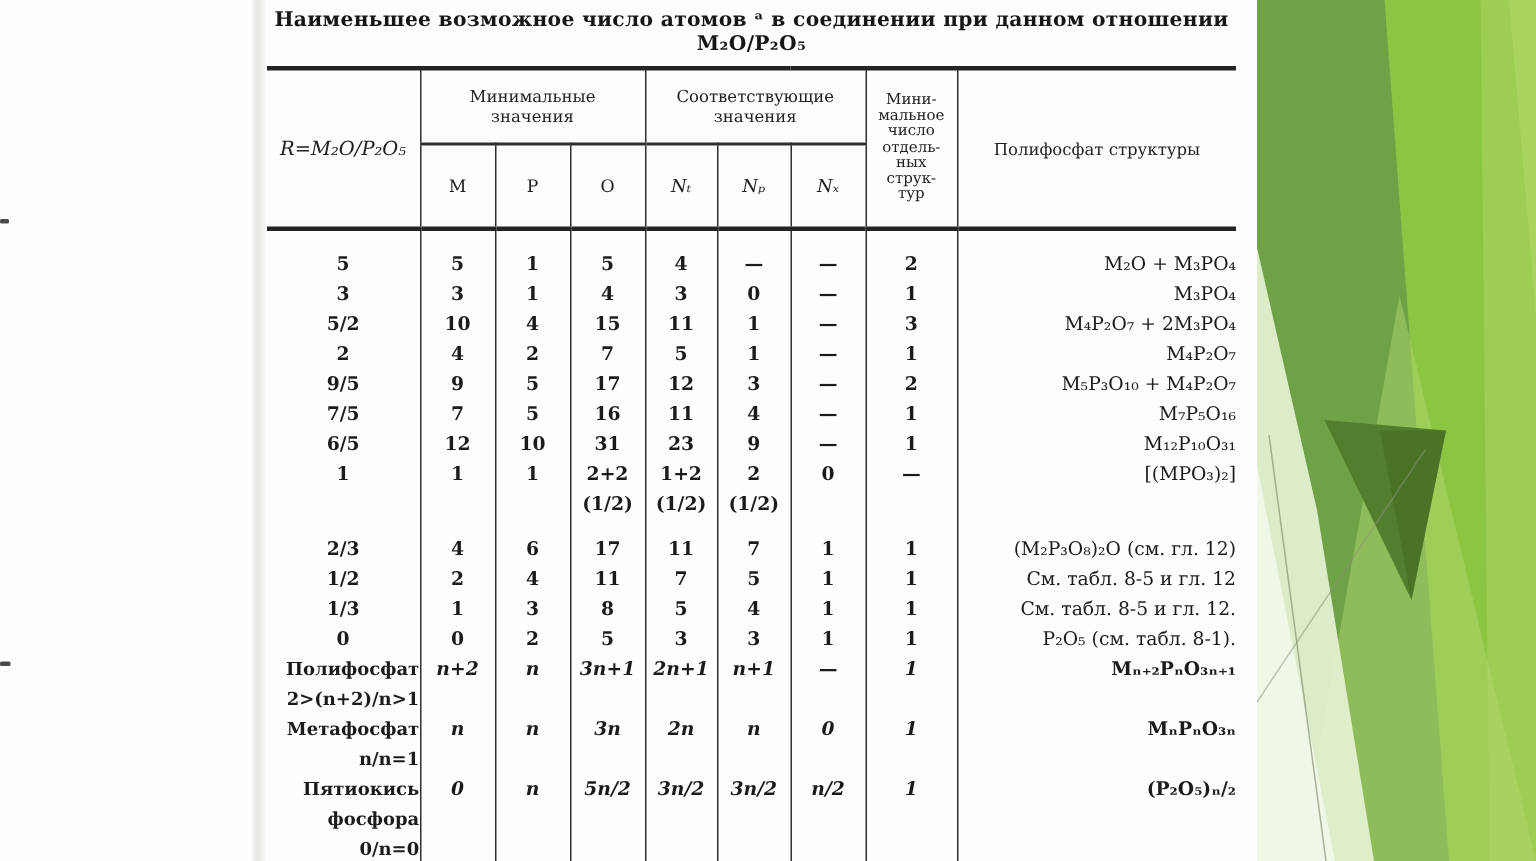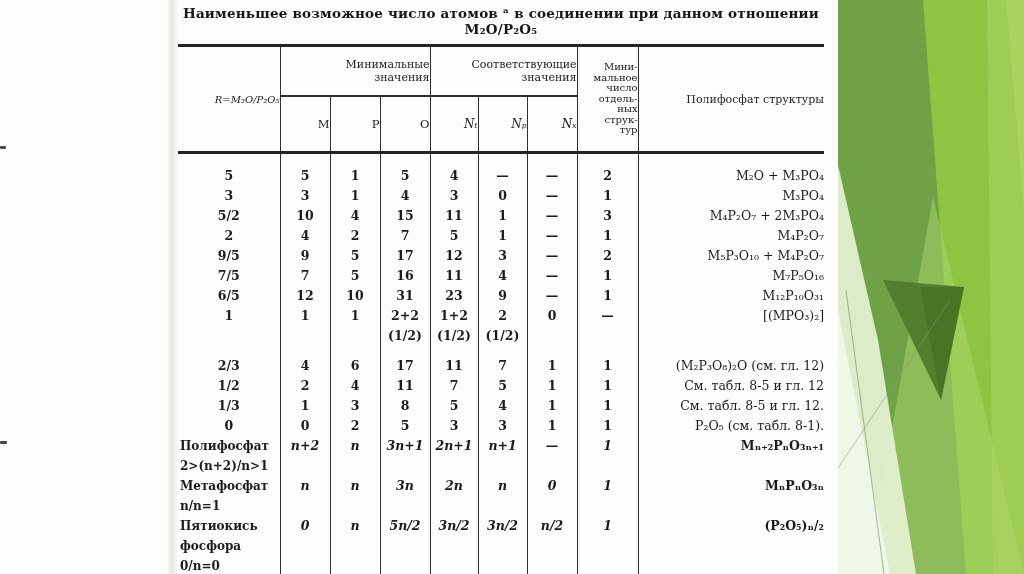--- a/index.html
+++ b/index.html
@@ -26,41 +26,41 @@
     letter-spacing:.2px;white-space:pre-line;color:#161616;
   }
 
   table{
     border-collapse:collapse;table-layout:fixed;width:646px;margin-top:7px;
     border-top:3px solid #242424;color:#1b1b1b;
   }
   th,td{padding:0;overflow:hidden;}
   thead th{
     font-weight:normal;border-left:1px solid #2e2e2e;color:#202020;
-    vertical-align:middle;text-align:right;
+    vertical-align:middle;text-align:center;
   }
   thead tr.r1 th{height:48px;}
   thead tr.r2 th{height:54px;border-bottom:3px solid #242424;}
   th.first{border-left:none;}
-  th.h-ratio{font-style:italic;font-size:10px;border-bottom:3px solid #242424;}
+  th.h-ratio{font-style:italic;font-size:13px;border-bottom:3px solid #242424;}
   th.h-group{font-size:11px;line-height:13px;white-space:pre-line;vertical-align:middle;border-bottom:2px solid #2e2e2e;}
   th.h-min{font-size:10px;line-height:10.5px;white-space:pre-line;border-bottom:3px solid #242424;}
   th.h-struct{font-size:11px;border-bottom:3px solid #242424;}
   th.h-sub{font-size:11.5px;}
   th.h-n{font-style:italic;font-size:12px;}
 
   tbody td{
     border-left:1px solid #2e2e2e;text-align:center;vertical-align:top;
     font-size:12.5px;line-height:20px;font-weight:bold;white-space:pre-line;
   }
   tbody td.first{border-left:none;}
   tbody td.struct{text-align:right;padding-left:7px;font-weight:normal;font-size:12.5px;}
   tr.first-row td{padding-top:12px;}
   tr.gap-before td{padding-top:10px;}
-  tr.label-left td[data-col="r"]{text-align:left;padding-left:2px;font-size:12px;line-height:20px;}
+  tr.label-left td[data-col="r"]{text-align:right;padding-left:2px;font-size:12px;line-height:20px;}
   tr.italic-values td:not([data-col="r"]):not([data-col="structures"]){font-style:italic;}
   tr.italic-values td.struct{font-style:normal;font-weight:bold;}
 
   
   .green-art{position:absolute;right:0;top:0;width:186px;height:574px;display:block;}
 </style>
 </head>
 <body>
 
 <div class="slide">

